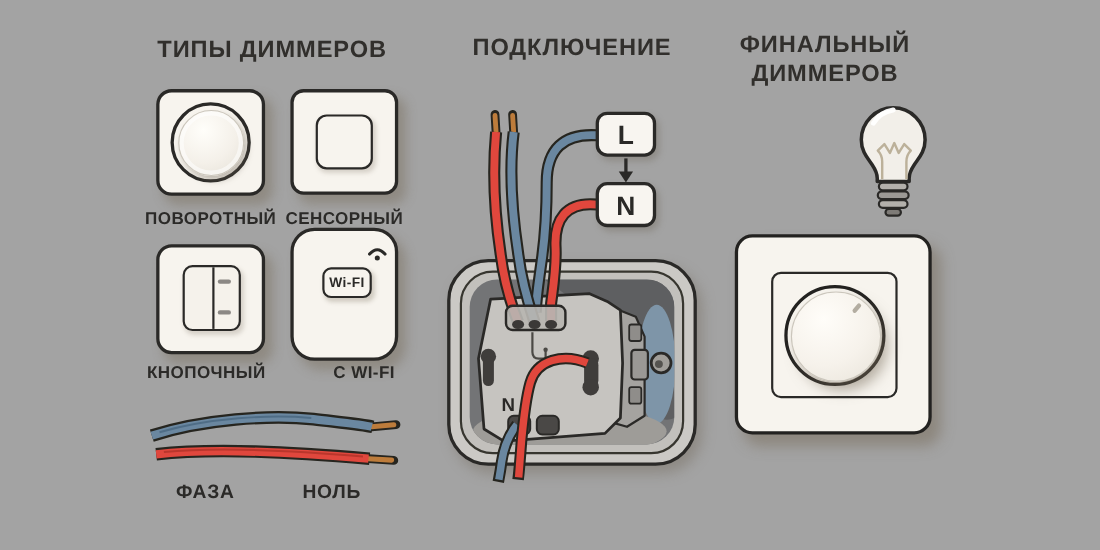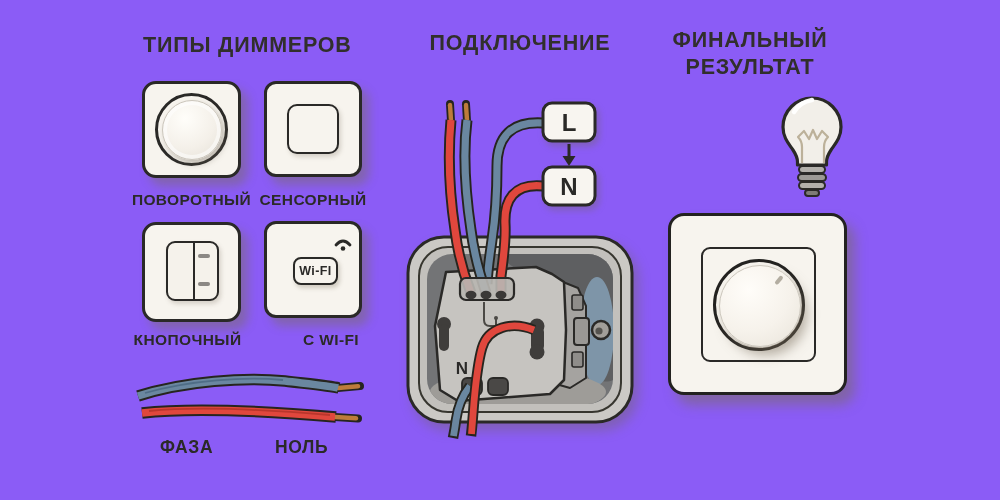--- a/index.html
+++ b/index.html
@@ -1,18 +1,18 @@
 <!DOCTYPE html>
 <html><head>
 <meta charset="utf-8">
 <style>
   html,body{margin:0;padding:0;}
   #stage{
     position:relative;width:1000px;height:500px;overflow:hidden;
-    background:#8b5cf6;
+    background:#a3a3a3;
     font-family:"Liberation Sans",sans-serif;
     color:#2B2A28;
   }
   .title{
     position:absolute;font-weight:bold;font-size:21.5px;letter-spacing:.8px;
     color:#312F2C;
   }
   .label{
     position:absolute;font-weight:bold;font-size:15.5px;letter-spacing:.4px;
     color:#2B2A28;text-align:center;
@@ -97,21 +97,21 @@
 
   <div class="plate" style="left:142px;top:222px;width:99px;height:100px;">
     <div class="rocker" style="left:21px;top:16px;width:53px;height:60px;">
       <div class="rocker-divider"></div>
       <div class="rocker-dash" style="left:62%;top:20%;"></div>
       <div class="rocker-dash" style="left:62%;top:70%;"></div>
     </div>
   </div>
   <div class="label" style="left:112px;top:331px;width:151px;">КНОПОЧНЫЙ</div>
 
-  <div class="plate" style="left:264px;top:221px;width:98px;height:97px;border-radius:12px;">
+  <div class="plate" style="left:264px;top:207px;width:98px;height:121px;border-radius:22px;">
     <div class="wifi-badge" style="left:26px;top:33px;width:45px;height:28px;">
       <span>Wi-FI</span>
     </div>
     <svg style="left:66px;top:12px;" width="20" height="16" viewBox="0 0 20 16">
       <path d="M3,9 Q10,1 17,9" fill="none" stroke="#2A2927" stroke-width="2.8" stroke-linecap="round"></path>
       <circle cx="10" cy="12.5" r="2.3" fill="#2A2927"></circle>
     </svg>
   </div>
   <div class="label" style="left:238px;top:331px;width:150px;padding-left:18px;">С WI-FI</div>
 
@@ -224,21 +224,21 @@
       <line x1="169" y1="54" x2="169" y2="67" stroke="#2A2927" stroke-width="3"></line>
       <path d="M162.5,66 L175.5,66 L169,76 Z" fill="#2A2927"></path>
     </g>
     <g style="filter:drop-shadow(3px 4px 3px rgba(110,100,85,.35));">
       <rect x="143" y="77" width="52" height="38" rx="9" fill="#F8F5F0" stroke="#2A2927" stroke-width="3"></rect>
       <text class="term" x="169" y="105" text-anchor="middle">N</text>
     </g>
   </svg>
 
   <div class="title" style="left:660px;top:28px;width:180px;text-align:center;">ФИНАЛЬНЫЙ</div>
-  <div class="title" style="left:660px;top:55px;width:180px;text-align:center;">РЕЗУЛЬТАТ</div>
+  <div class="title" style="left:660px;top:55px;width:180px;text-align:center;">ДИММЕРОВ</div>
 
   <svg style="left:772px;top:90px;" width="80" height="112" viewBox="0 0 80 112">
     <path d="M40,8 a29,29 0 0 1 29,29 c0,11 -6,17 -10,23 c-3,4.5 -4.5,8 -4.5,12 l0,3 l-29,0 l0,-3 c0,-4 -1.5,-7.5 -4.5,-12 c-4,-6 -10,-12 -10,-23 a29,29 0 0 1 29,-29 z" fill="#F2EFE9" stroke="#2A2927" stroke-width="3.2" stroke-linejoin="round"></path>
     <path d="M30,73 L30,57 Q30,51 26,47 L32,41 L37,49 L41,40 L45,49 L50,41 L56,47 Q52,51 52,57 L52,73" fill="none" stroke="#BCB19A" stroke-width="2.2" stroke-linejoin="round"></path>
     <path d="M22,22 Q28,12 40,10" fill="none" stroke="#FFFFFF" stroke-width="4.5" stroke-linecap="round" opacity=".95"></path>
     <g>
       <rect x="27" y="76" width="26" height="7" rx="3.5" fill="#B3B0AB" stroke="#2A2927" stroke-width="2"></rect>
       <rect x="26" y="84" width="28" height="7" rx="3.5" fill="#9C9995" stroke="#2A2927" stroke-width="2"></rect>
       <rect x="27" y="92" width="26" height="7" rx="3.5" fill="#B3B0AB" stroke="#2A2927" stroke-width="2"></rect>
       <rect x="33" y="100" width="14" height="6" rx="3" fill="#7E7B77" stroke="#2A2927" stroke-width="2"></rect>

